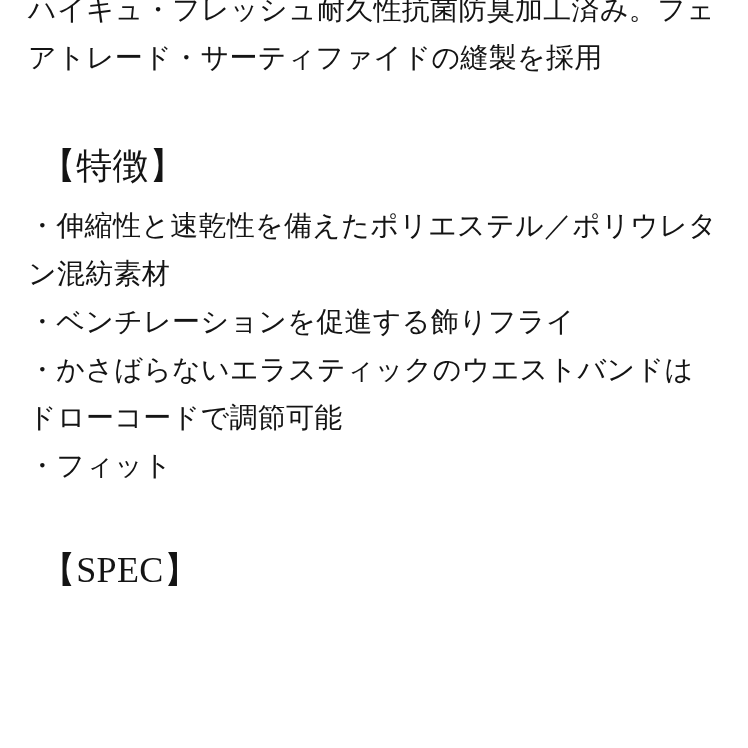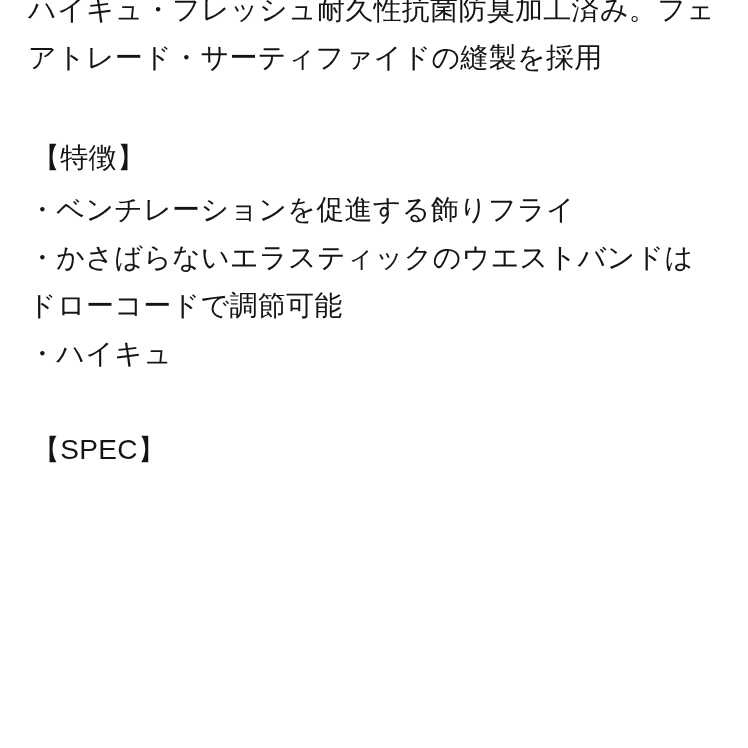--- a/index.html
+++ b/index.html
@@ -47,47 +47,49 @@
 
   .blank-line {
     height: 48px;
   }
 
   .blank-line-small {
     height: 44px;
   }
 
   .section-head {
-    margin: 4px;
+    margin: 12px;
     padding: 0;
-    font-size: 28px;
+    font-size: 36px;
     line-height: 48px;
     font-weight: 400;
     white-space: pre-wrap;
+    font-family: Liberation Serif, serif;
   }
 </style>
 </head>
 <body>
 
 <div class="page">
   <div class="doc-body">
 
     <p class="para clipped-top">ハイキュ・フレッシュ耐久性抗菌防臭加工済み。フェアトレード・サーティファイドの縫製を採用</p>
 
     <div class="blank-line"></div>
 
     <p class="section-head">【特徴】</p>
 
+    <p class="para">・伸縮性と速乾性を備えたポリエステル／ポリウレタン混紡素材</p>
 
     <p class="para">・ベンチレーションを促進する飾りフライ</p>
 
     <p class="para">・かさばらないエラスティックのウエストバンドはドローコードで調節可能</p>
 
 
 
-    <p class="para">・ハイキュ</p>
+    <p class="para">・フィット</p>
 
     <div class="blank-line-small"></div>
 
     <p class="section-head">【SPEC】</p>
 
   </div>
 </div>
 
 </body></html>

